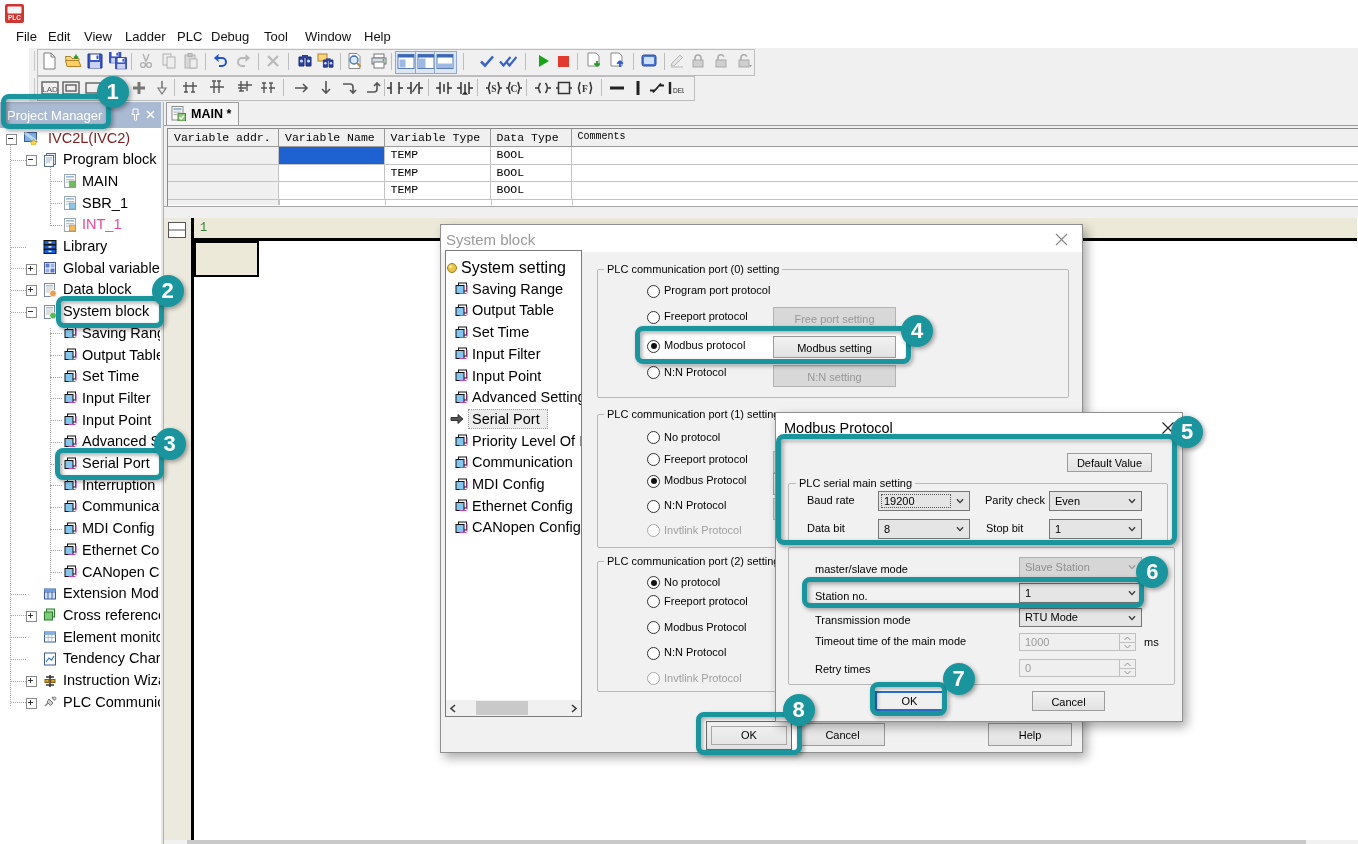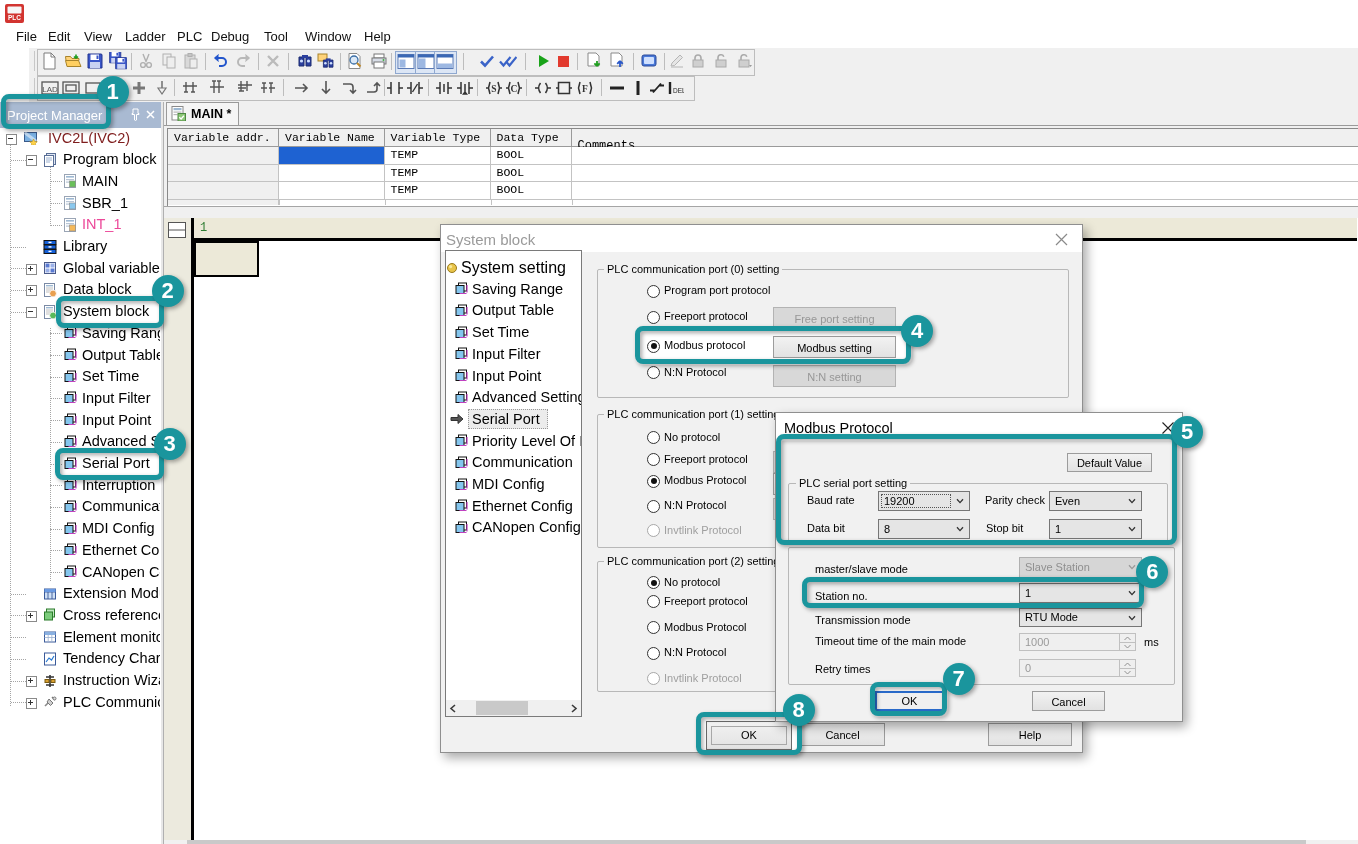--- a/index.html
+++ b/index.html
@@ -562,21 +562,21 @@
 <div class="abs" style="left:3px;top:26px;width:1191px;height:79px;border:1px solid #898989;border-right:none;background:#fff;box-sizing:border-box;"></div>
 <div class="abs" style="left:4px;top:27px;width:111px;height:18px;background:#f0f0f0;border-right:1px solid #9a9a9a;border-bottom:1px solid #9a9a9a;box-sizing:border-box;"></div>
 <div class="abs" style="left:10px;top:29px;font-family:'Liberation Mono',monospace;font-size:11.5px;color:#000;white-space:pre;">Variable addr.</div>
 <div class="abs" style="left:115px;top:27px;width:105.5px;height:18px;background:#f0f0f0;border-right:1px solid #9a9a9a;border-bottom:1px solid #9a9a9a;box-sizing:border-box;"></div>
 <div class="abs" style="left:121px;top:29px;font-family:'Liberation Mono',monospace;font-size:11.5px;color:#000;white-space:pre;">Variable Name</div>
 <div class="abs" style="left:220.5px;top:27px;width:106.0px;height:18px;background:#f0f0f0;border-right:1px solid #9a9a9a;border-bottom:1px solid #9a9a9a;box-sizing:border-box;"></div>
 <div class="abs" style="left:226.5px;top:29px;font-family:'Liberation Mono',monospace;font-size:11.5px;color:#000;white-space:pre;">Variable Type</div>
 <div class="abs" style="left:326.5px;top:27px;width:81.0px;height:18px;background:#f0f0f0;border-right:1px solid #9a9a9a;border-bottom:1px solid #9a9a9a;box-sizing:border-box;"></div>
 <div class="abs" style="left:332.5px;top:29px;font-family:'Liberation Mono',monospace;font-size:11.5px;color:#000;white-space:pre;">Data Type</div>
 <div class="abs" style="left:407.5px;top:27px;width:792.5px;height:18px;background:#f0f0f0;border-right:1px solid #9a9a9a;border-bottom:1px solid #9a9a9a;box-sizing:border-box;"></div>
-<div class="abs" style="left:413.5px;top:37px;font-family:'Liberation Mono',monospace;font-size:12px;color:#000;white-space:pre;text-decoration:underline;">Comments</div>
+<div class="abs" style="left:413.5px;top:29px;font-family:'Liberation Mono',monospace;font-size:10px;color:#000;white-space:pre;">Comments</div>
 <div class="abs" style="left:4px;top:45.0px;width:111px;height:17.5px;background:#f0f0f0;border-right:1px solid #c3c3c3;border-bottom:1px solid #c3c3c3;box-sizing:border-box;"></div>
 <div class="abs" style="left:115px;top:45.0px;width:105.5px;height:17.5px;background:#1e62d2;border-right:1px solid #c3c3c3;border-bottom:1px solid #c3c3c3;box-sizing:border-box;"></div>
 <div class="abs" style="left:220.5px;top:45.0px;width:106.0px;height:17.5px;background:#fff;border-right:1px solid #c3c3c3;border-bottom:1px solid #c3c3c3;box-sizing:border-box;"></div>
 <div class="abs" style="left:326.5px;top:45.0px;width:81.0px;height:17.5px;background:#fff;border-right:1px solid #c3c3c3;border-bottom:1px solid #c3c3c3;box-sizing:border-box;"></div>
 <div class="abs" style="left:407.5px;top:45.0px;width:792.5px;height:17.5px;background:#fff;border-right:1px solid #c3c3c3;border-bottom:1px solid #c3c3c3;box-sizing:border-box;"></div>
 <div class="abs" style="left:226.5px;top:46.0px;font-family:'Liberation Mono',monospace;font-size:11.5px;">TEMP</div>
 <div class="abs" style="left:332.5px;top:46.0px;font-family:'Liberation Mono',monospace;font-size:11.5px;">BOOL</div>
 <div class="abs" style="left:4px;top:62.5px;width:111px;height:17.5px;background:#f0f0f0;border-right:1px solid #c3c3c3;border-bottom:1px solid #c3c3c3;box-sizing:border-box;"></div>
 <div class="abs" style="left:115px;top:62.5px;width:105.5px;height:17.5px;background:#fff;border-right:1px solid #c3c3c3;border-bottom:1px solid #c3c3c3;box-sizing:border-box;"></div>
 <div class="abs" style="left:220.5px;top:62.5px;width:106.0px;height:17.5px;background:#fff;border-right:1px solid #c3c3c3;border-bottom:1px solid #c3c3c3;box-sizing:border-box;"></div>
@@ -755,21 +755,21 @@
 <div class="btn" style="left:547px;top:498px;width:84px;height:23px;line-height:23px;">Help</div>
 </div>
 <div class="abs" style="left:775px;top:412px;width:408px;height:310px;background:#f1f1f1;border:1px solid #8f8f8f;box-shadow:4px 5px 10px rgba(0,0,0,.33);z-index:30;font-size:11px;box-sizing:border-box;">
 <div class="abs" style="left:0;top:0;width:406px;height:28px;background:#fff;"></div>
 <div class="abs" style="left:8px;top:7px;font-size:14.5px;color:#000;">Modbus Protocol</div>
 <svg class="abs" style="left:386px;top:9px" width="12" height="12" viewBox="0 0 12 12">
       <path d="M0.5 0.5l11 11M11.5 0.5L0.5 11.5" stroke="#222" stroke-width="1.1"></path>
     </svg>
 <div class="btn" style="left:291px;top:40px;width:85px;height:19px;line-height:19px;">Default Value</div>
 <div class="gb" style="left:12px;top:70px;width:378px;height:57px;">
-      <div class="gbl" style="left:7px;background:#f1f1f1;">PLC serial port setting</div>
+      <div class="gbl" style="left:7px;background:#f1f1f1;">PLC serial main setting</div>
     </div>
 <div class="abs" style="left:31px;top:81px;">Baud rate</div>
 <div class="combo" style="left:102px;top:78px;width:92px;height:20px;line-height:18px;"><span style="padding-left:5px;">19200</span><div class="abs" style="left:2px;top:2px;right:18px;bottom:2px;border:1px dotted #555;"></div><svg class="arr" viewBox="0 0 8 8" style="position:absolute;">
         <path d="M1 2.2l3 3.4 3-3.4" fill="none" stroke="#333" stroke-width="1.3"></path>
       </svg></div>
 <div class="abs" style="left:209px;top:81px;">Parity check</div>
 <div class="combo" style="left:273px;top:78px;width:93px;height:20px;line-height:18px;"><span style="padding-left:5px;">Even</span><svg class="arr" viewBox="0 0 8 8" style="position:absolute;">
         <path d="M1 2.2l3 3.4 3-3.4" fill="none" stroke="#333" stroke-width="1.3"></path>
       </svg></div>
 <div class="abs" style="left:31px;top:109px;">Data bit</div>

